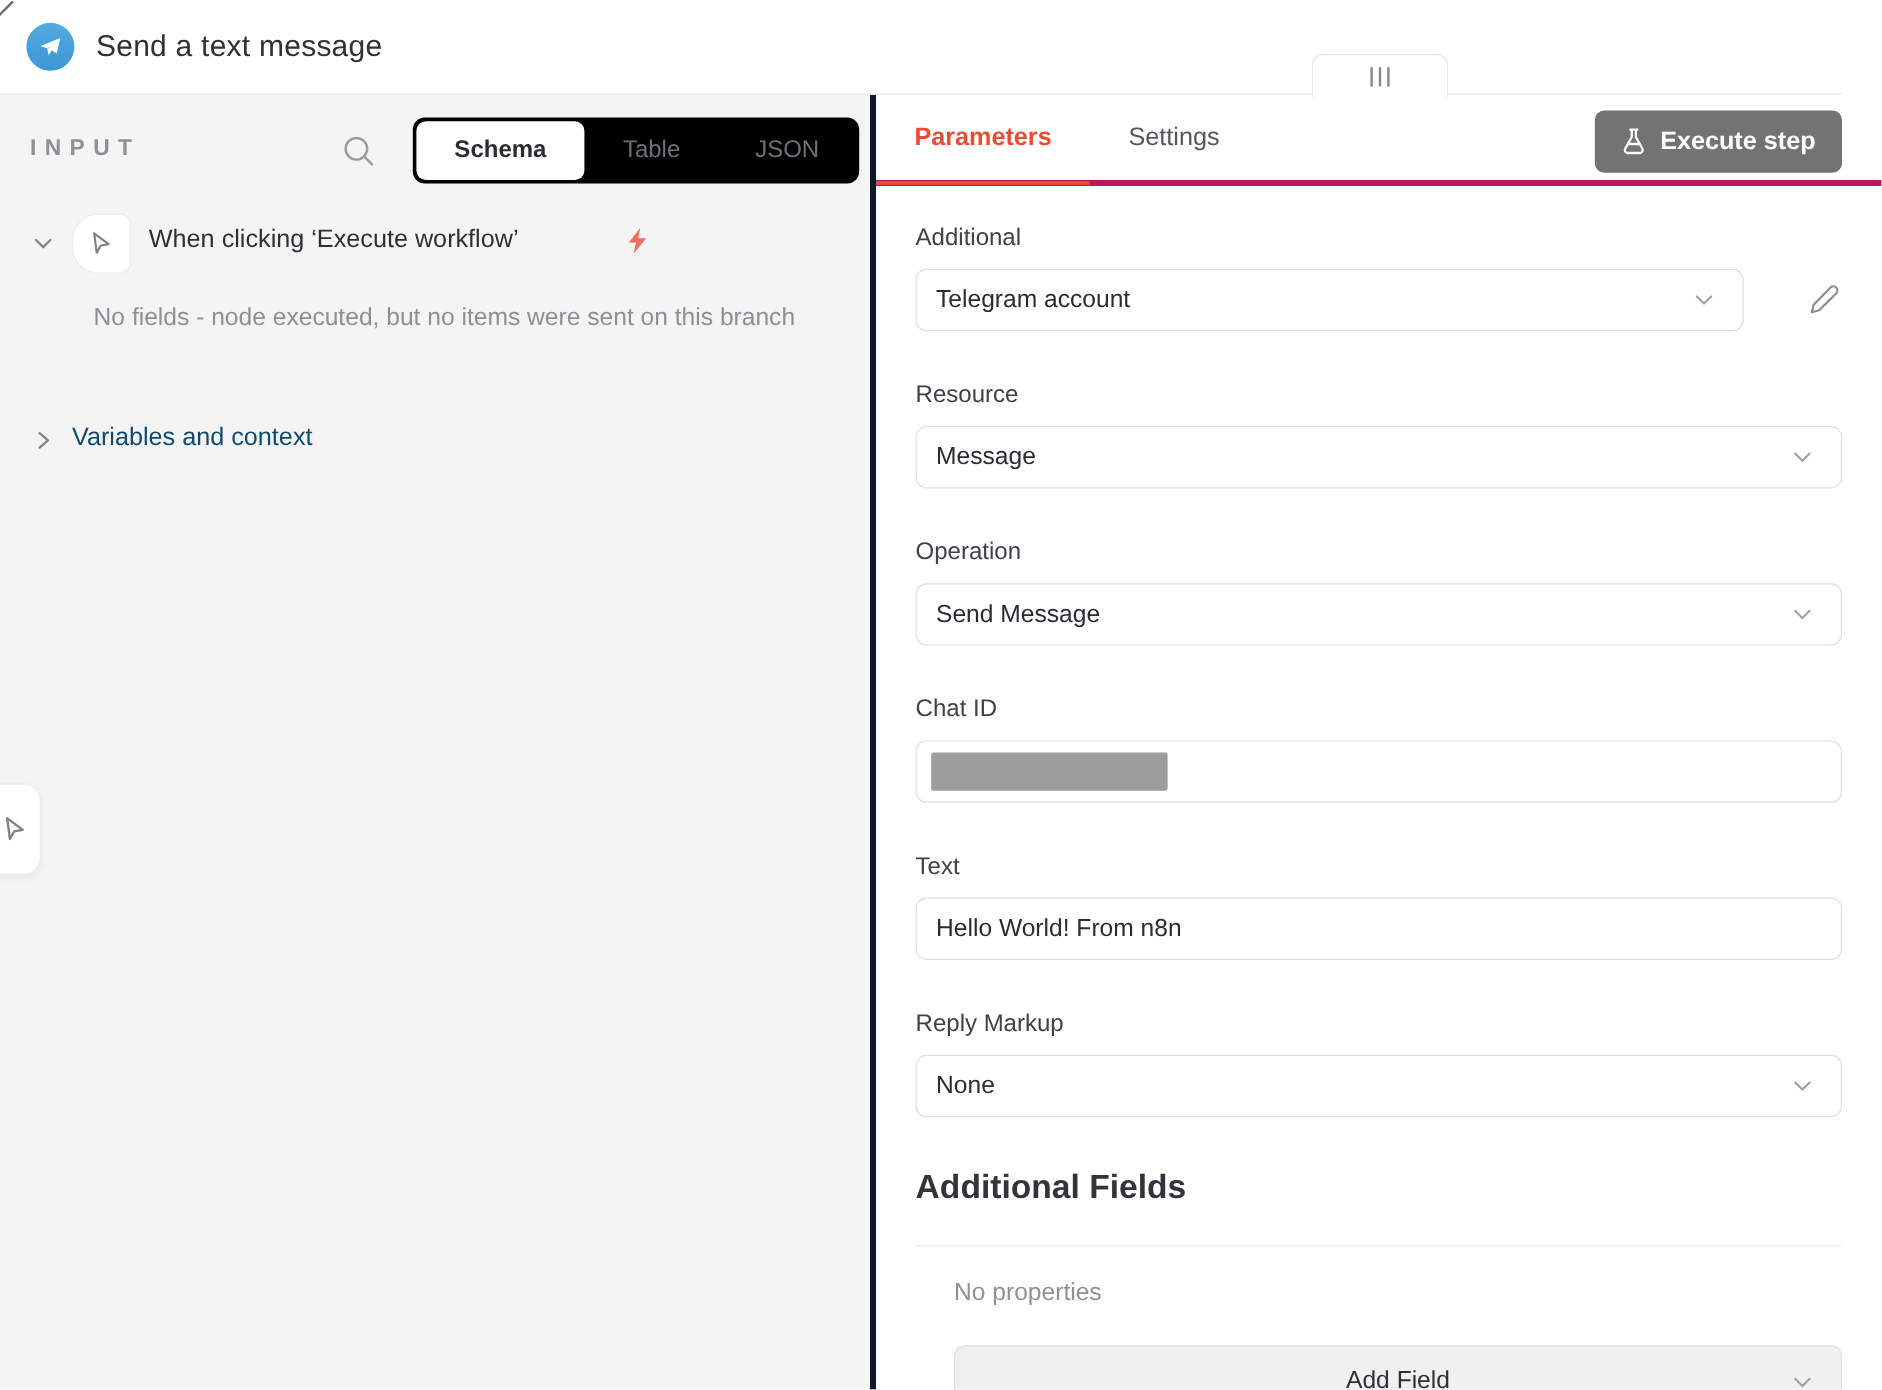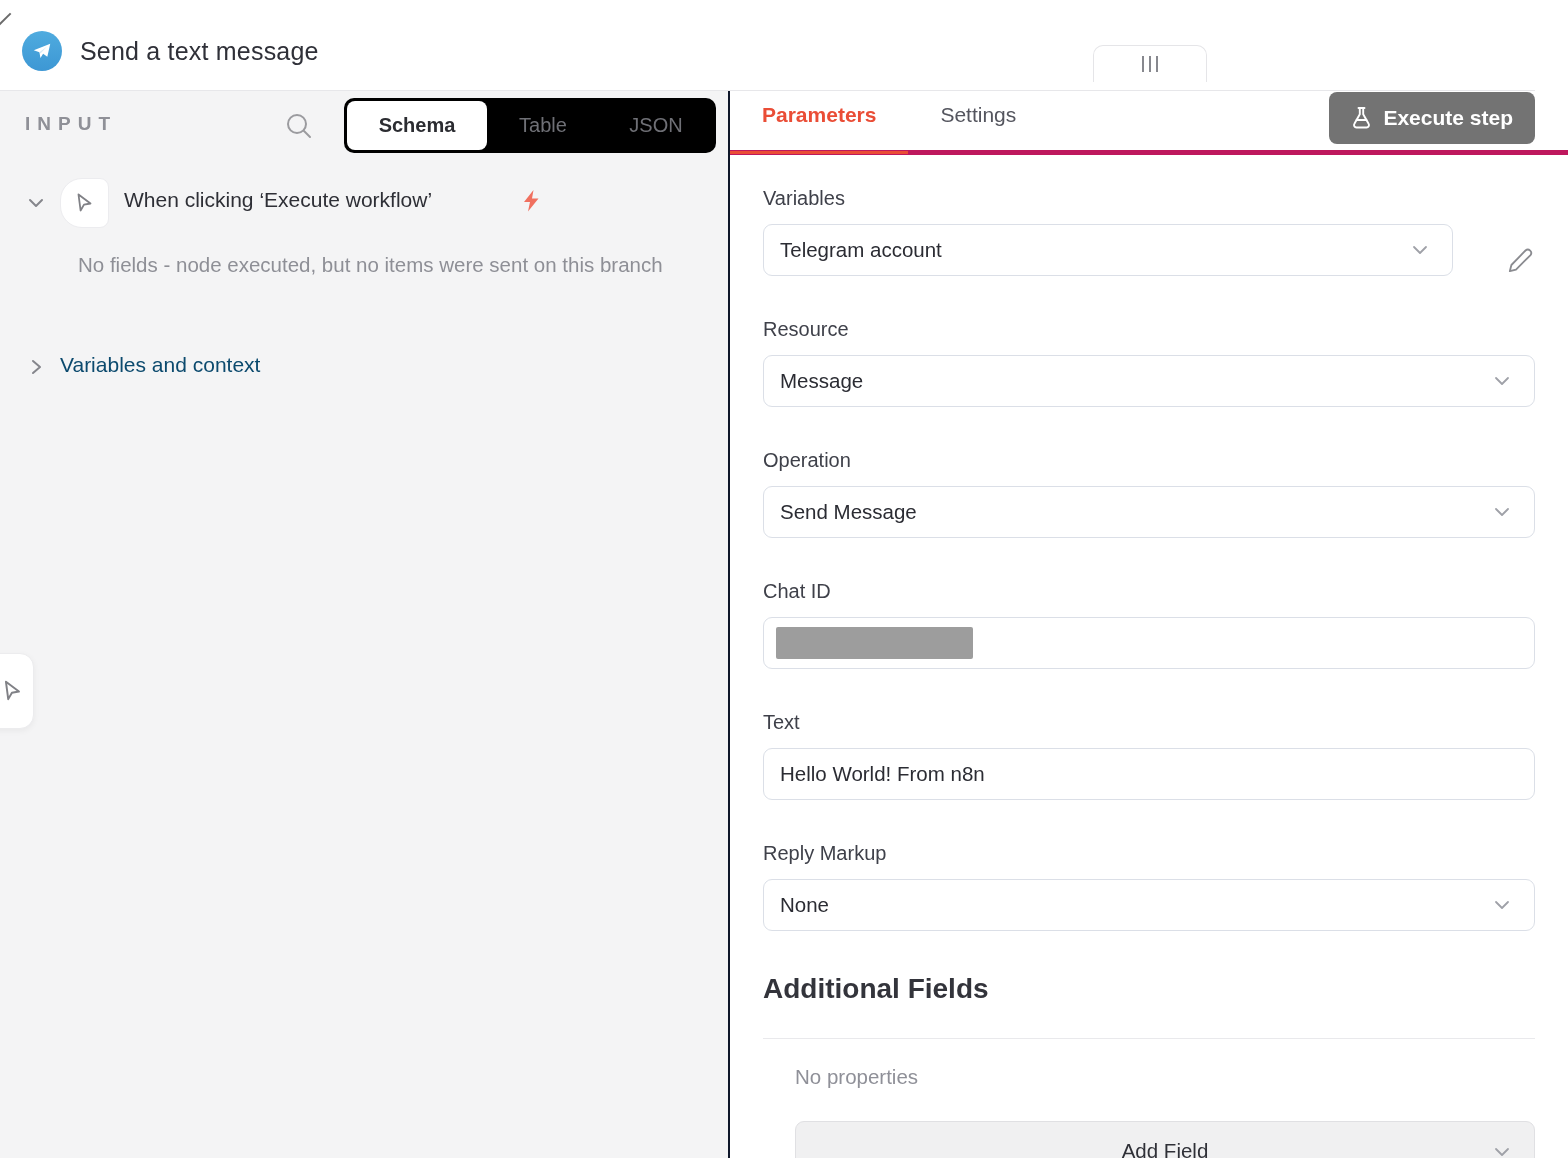--- a/index.html
+++ b/index.html
@@ -6,21 +6,21 @@
   html, body { width: 1568px; height: 1158px; overflow: hidden; }
   body {
     font-family: "Liberation Sans", sans-serif;
     background: #ffffff;
     position: relative;
     color: #2e2f36;
   }
 
   
   .header {
-    position: absolute; left: 0; top: 12px; width: 1535px; height: 79px;
+    position: absolute; left: 0; top: 0; width: 1535px; height: 79px;
     background: #ffffff; border-bottom: 1px solid #e7e7ea;
     display: flex; align-items: center; z-index: 2;
   }
   .corner-line {
     position: absolute; left: -3px; top: 6px; width: 16px; height: 2px;
     background: #6b6b6b; transform: rotate(-45deg);
   }
   .app-icon {
     width: 40px; height: 40px; border-radius: 50%;
     background: linear-gradient(180deg, #4fabdf 0%, #3d97d4 100%);
@@ -37,21 +37,21 @@
     position: absolute; left: 1093px; top: 45px; width: 114px; height: 37px;
     background: #ffffff; border: 1px solid #e5e5e8; border-bottom: none;
     border-radius: 10px 10px 0 0; z-index: 5;
     display: flex; align-items: center; justify-content: center; gap: 5px;
   }
   .drag-tab .bar { width: 2px; height: 16px; background: #87888e; }
 
   
   .left-panel {
     position: absolute; left: 0; top: 79px; width: 730px; height: 1079px;
-    background: #f4f4f5; border-right: 2px solid #0f172a;
+    background: #f4f4f5; border-right: 5px solid #0f172a;
   }
   .input-label {
     position: absolute; left: 25px; top: 34px;
     font-size: 19px; font-weight: 600; letter-spacing: 7px; color: #8f9097;
   }
   .search-btn { position: absolute; left: 284px; top: 32px; width: 30px; height: 30px; }
   .seg-ctrl {
     position: absolute; left: 344px; top: 19px; width: 372px; height: 55px;
     background: #000000; border-radius: 10px; display: flex; align-items: center;
     padding: 3px;
@@ -127,21 +127,21 @@
   .form { padding: 32px 33px 0 33px; }
   .group { margin-bottom: 42px; }
   .field-label { font-size: 20px; color: #3f414a; height: 24px; margin-bottom: 13px; }
   .control {
     height: 52px; border: 1px solid #dbdfe7; border-radius: 9px; background: #ffffff;
     display: flex; align-items: center; padding: 0 16px; font-size: 20.5px;
     color: #2b2c33; position: relative; cursor: pointer;
   }
   .control .value { flex: 1; }
   .control .chev { flex: 0 0 auto; margin-right: 4px; }
-  .cred-row { display: flex; align-items: flex-end; gap: 32px; }
+  .cred-row { display: flex; align-items: center; gap: 32px; }
   .cred-row .control { flex: 1; }
   .pencil-btn {
     flex: 0 0 auto; margin-left: 20px; width: 30px; height: 30px; cursor: pointer;
   }
   .redact {
     width: 197px; height: 32px; background: #9d9d9d; border-radius: 2px;
     margin-left: -4px;
   }
   .section-head {
     font-size: 28px; font-weight: 700; color: #33343b; padding-bottom: 33px;
@@ -242,21 +242,21 @@
         <path d="M7.5 2 H13.5 M8.8 2 V8.2 L3.4 17.8 A2.4 2.4 0 0 0 5.5 21.5 H15.5 A2.4 2.4 0 0 0 17.6 17.8 L12.2 8.2 V2" fill="none" stroke="#ffffff" stroke-width="1.9" stroke-linecap="round" stroke-linejoin="round"></path>
         <line x1="5.6" y1="14" x2="15.4" y2="14" stroke="#ffffff" stroke-width="1.9" stroke-linecap="round"></line>
       </svg>
       <span>Execute step</span>
     </button>
   </div>
 
   <div class="form">
 
     <div class="group">
-      <div class="field-label">Variables</div>
+      <div class="field-label">Additional</div>
       <div class="cred-row">
         <div class="control">
           <span class="value">Telegram account</span>
           <span class="chev">
             <svg width="24" height="24" viewBox="0 0 24 24">
                 <polyline points="6,9 12,15 18,9" fill="none" stroke="#9fa1a8" stroke-width="1.8" stroke-linecap="round" stroke-linejoin="round"></polyline>
               </svg>
           </span>
         </div>
         <div class="pencil-btn">

